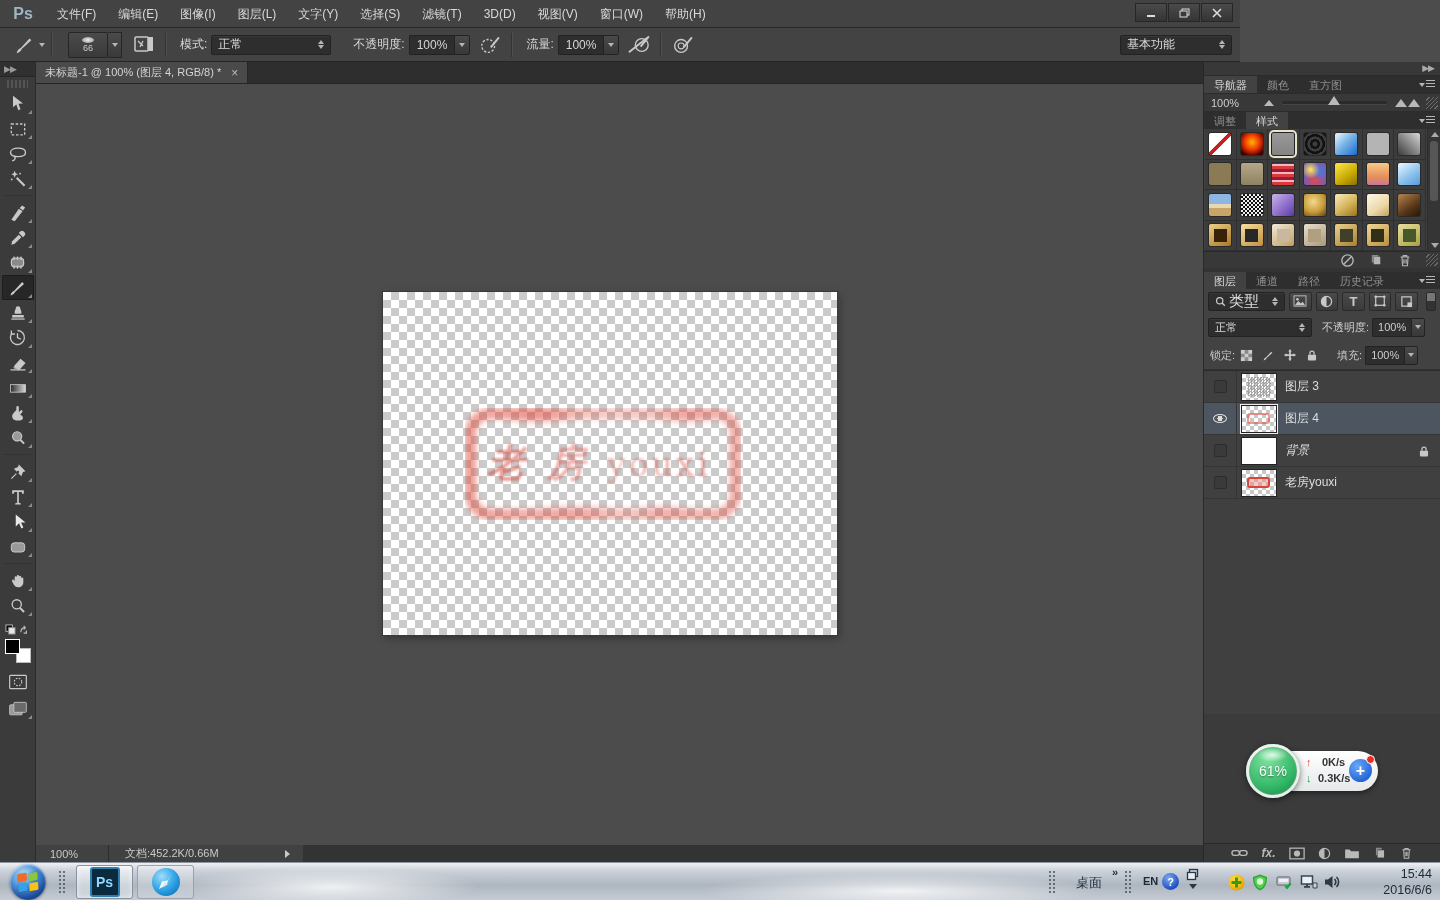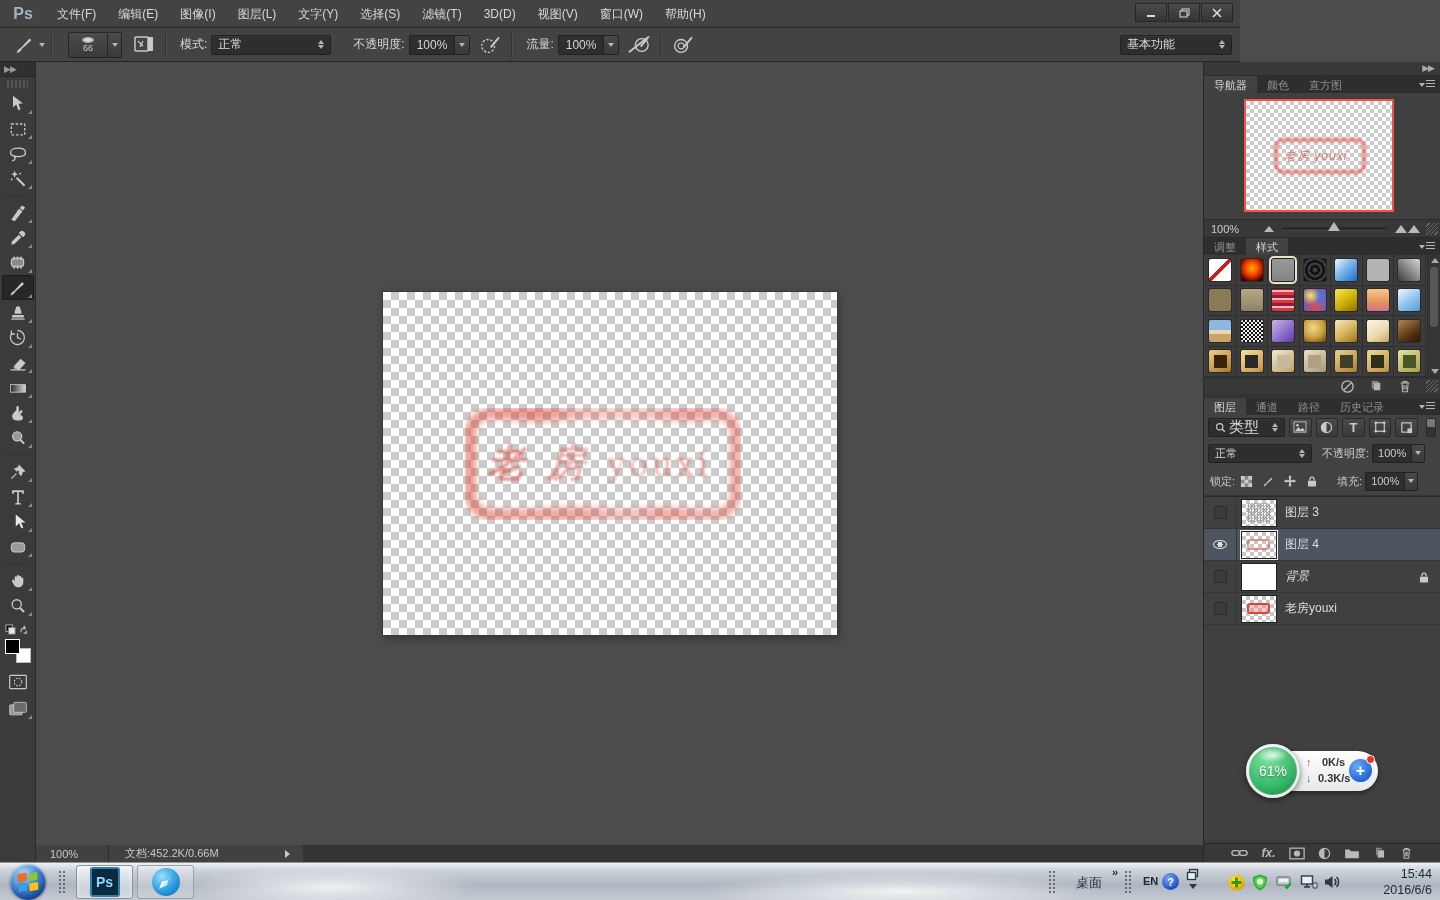--- a/index.html
+++ b/index.html
@@ -448,20 +448,26 @@
       </div>
     <div class="tool" style="margin-top:2px">
         <svg width="20" height="18" viewBox="0 0 24 20">
           <rect x="2" y="5" width="15" height="12" rx="1" fill="#9a9a9a" stroke="#c9c9c9"></rect>
           <rect x="7" y="2" width="15" height="12" rx="1" fill="#6a6a6a" stroke="#c9c9c9"></rect>
         </svg>
         <i class="fly"></i>
       </div>
   </div>
 
+  <div class="tabbar">
+    <div class="doctab">
+      <span>未标题-1 @ 100% (图层 4, RGB/8) *</span>
+      <span class="close">×</span>
+    </div>
+  </div>
 
   <div class="canvasarea">
     <div class="doc">
       <div class="stamp">
         <div class="sb1"></div>
         <div class="sb2"></div>
         <div class="blotch" style="left:30px;top:-4px;width:90px;height:22px;background:radial-gradient(ellipse, rgba(222,60,48,.6), transparent 70%)"></div>
         <div class="blotch" style="right:20px;top:-2px;width:70px;height:20px;background:radial-gradient(ellipse, rgba(222,60,48,.5), transparent 70%)"></div>
         <div class="blotch" style="left:60px;bottom:-4px;width:110px;height:22px;background:radial-gradient(ellipse, rgba(222,60,48,.55), transparent 70%)"></div>
         <div class="blotch" style="right:40px;bottom:-2px;width:80px;height:20px;background:radial-gradient(ellipse, rgba(222,60,48,.45), transparent 70%)"></div>
@@ -488,26 +494,20 @@
     <div class="rc-head">▶▶</div>
 
     <div class="ptabs">
       <div class="ptab active">导航器</div>
       <div class="ptab">颜色</div>
       <div class="ptab">直方图</div>
       <div class="pmenu">
           <span class="tri"></span>
           <span class="bars"></span>
         </div>
-    </div>
-    <div class="navbody">
-      <div class="navthumb">
-        <div class="ministamp"></div>
-        <div class="ministamp2"><span>老房</span> <span>youxi</span></div>
-      </div>
     </div>
     <div class="navzoom">
       <div class="pct">100%</div>
       <div class="slider">
         <div class="zo"></div>
         <div class="strack">
             <div class="sthumb"></div>
           </div>
         <div class="zi">
             <i></i>

